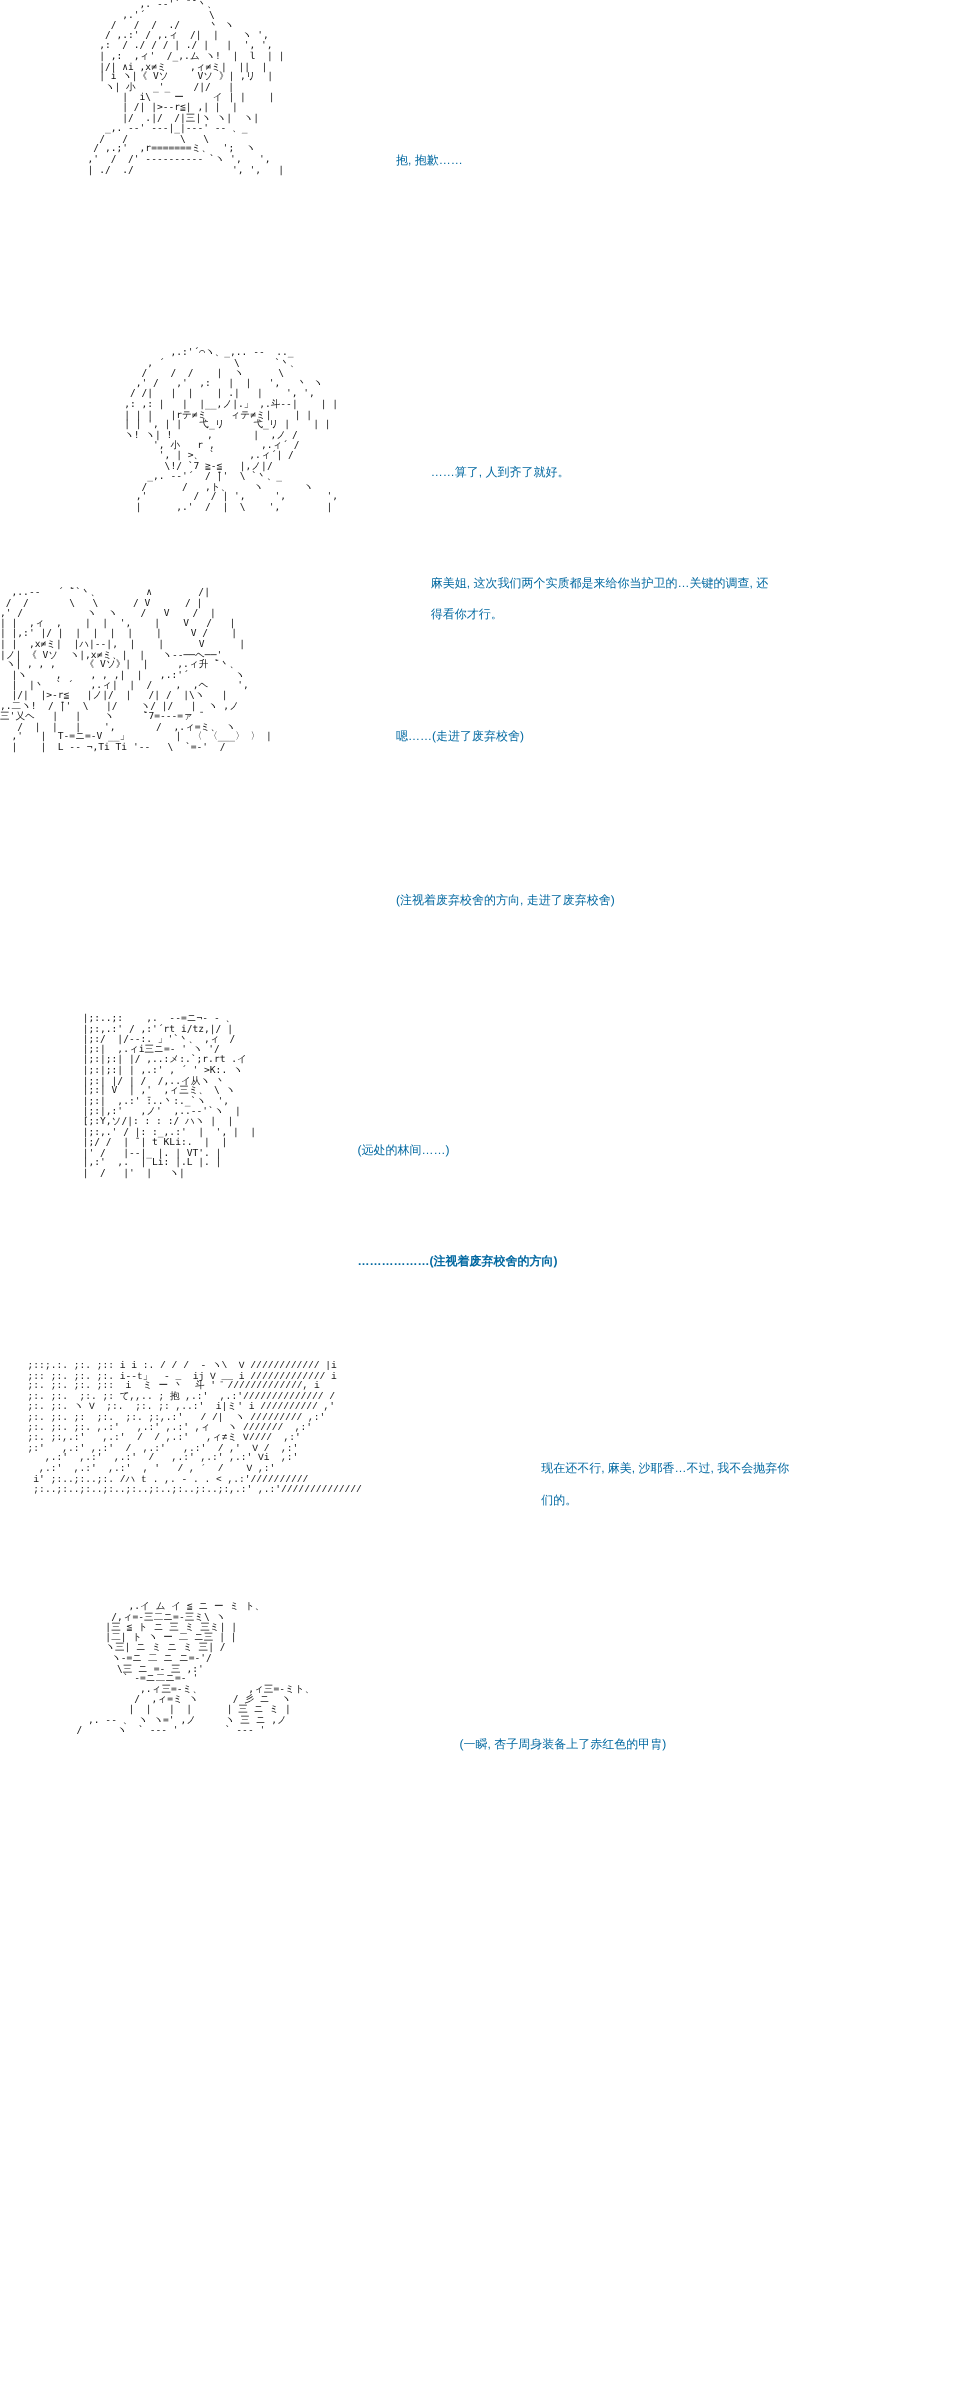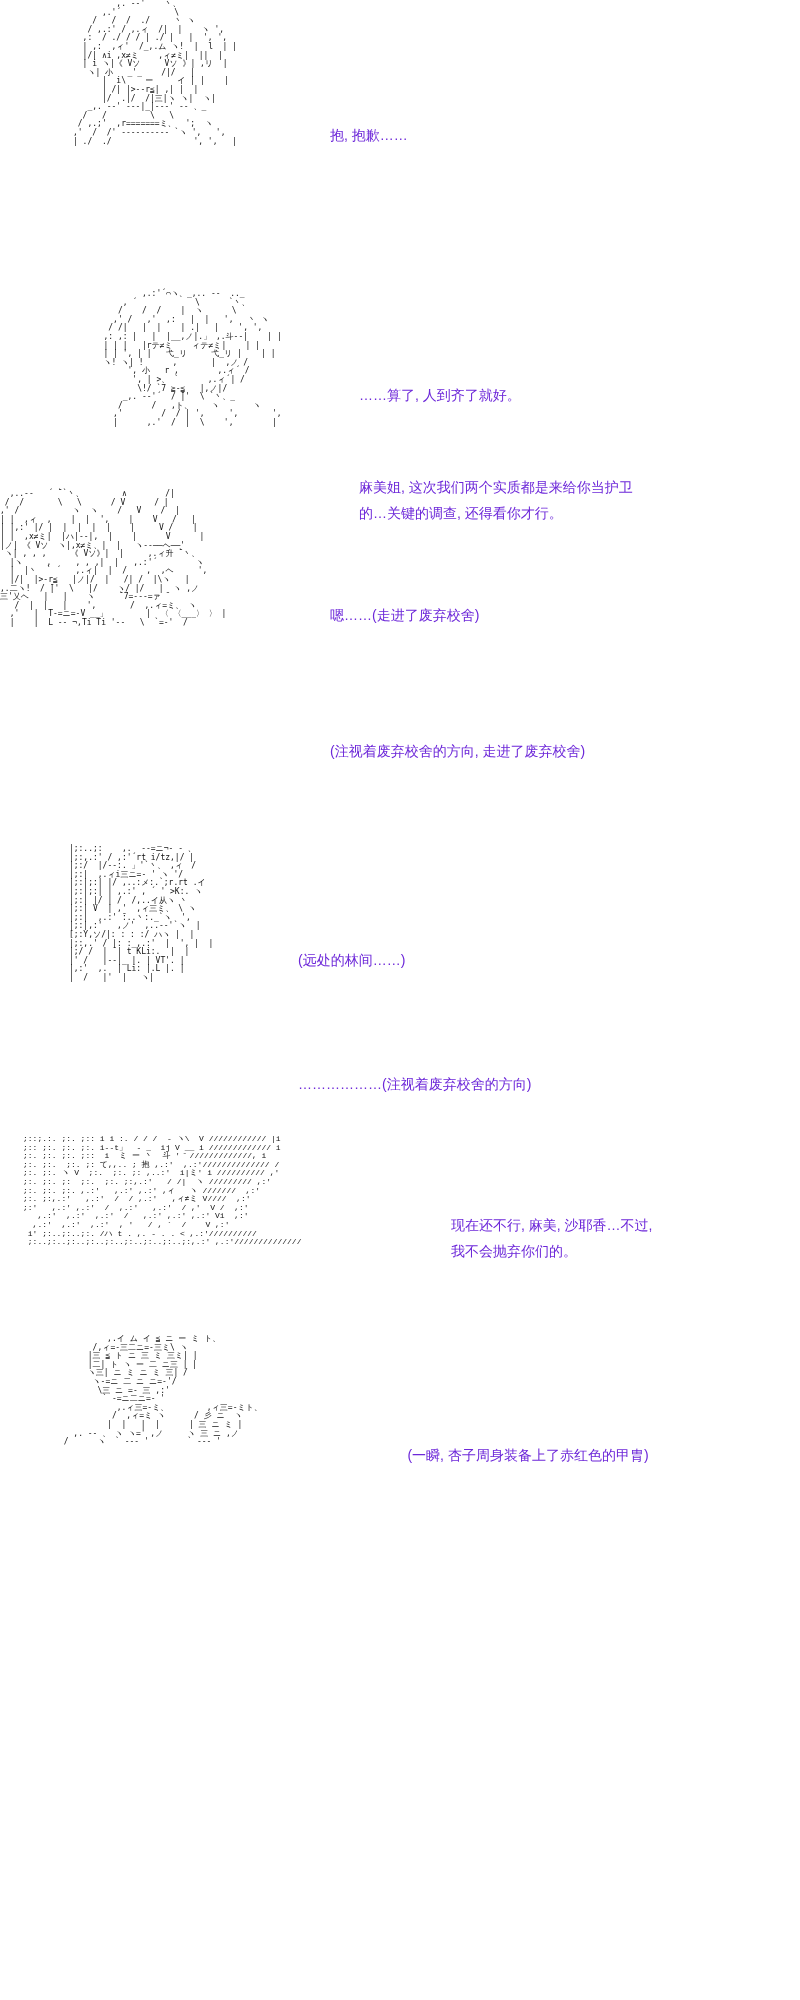--- a/index.html
+++ b/index.html
@@ -28,23 +28,23 @@
     font-family: "DejaVu Sans Mono", monospace;
     font-size: 8px;
     line-height: 8.6px;
     white-space: pre;
     color: #111111;
     letter-spacing: 0px;
   }
   .lines {
     position: absolute;
     font-family: "Liberation Sans", sans-serif;
-    font-size: 14px;
+    font-size: 10px;
     line-height: 26px;
-    color: #6d28d9;
+    color: #0369a1;
     white-space: pre-wrap;
   }
   .line {
     margin: 0 0 14px 0;
   }
   .line:last-child { margin-bottom: 0; }
 </style>
 </head>
 <body>
 
@@ -131,21 +131,21 @@
       |;:|  ,.:' ̄:..丶:._`ヽ  ',
       |;:|,:'   ,ノ'  ,..-‐'`ヽ  |
       [;:Y,ソ/|: : : :/ ハヽ |  |
       |;:,.' / |: :_,.:'  |  ', |  |
       |;/ /  | ̄ | t KLi:.  |  |
       |' /   |-‐|_ |. | VT'. |
       |,:'  ,.  | Li: |.L |. |
       |  /   |'  |   ヽ|</div>
     <div class="lines" style="left:298px; top:50px; width:330px;">
       <p class="line">(远处的林间……)</p>
-      <p class="line" style="margin-top:32px;">………………(注视着废弃校舍的方向)</p>
+      <p class="line" style="font-weight:bold;">………………(注视着废弃校舍的方向)</p>
     </div>
   </div>
 
   <div class="scene" style="height:200px;">
     <div class="art" style="left:23px; top:0px;font-family:Liberation Mono, monospace;">;::;.:. ;:. ;:: i i :. / / /  ‐ ヽ\  V //////////// |i
 ;:: ;:. ;:. ;:. i‐-t」  ‐ _  ij V __ i ///////////// i
 ;:. ;:. ;:. ;::  i  ミ ー 丶  斗 ' ̄ /////////////, i
 ;:. ;:.  ;:. ;: て,,.. ; 抱 ,.:'  ,.:'////////////// /
 ;:. ;:. ヽ V  ;:.  ;:. ;: ,..:'  i|ミ' i ////////// ,'
 ;:. ;:. ;:  ;:.  ;:. ;:,.:'   / /|  ヽ ///////// ,:'
@@ -168,18 +168,18 @@
             |二| ト ヽ ー 二 ニ三 | |
             ヽ三| ニ ミ ニ ミ 三| /
              ヽ‐=ニ 二 ニ ニ=‐'/
               \三 ニ =‐ 三 ,:'
                ` ‐=ニ二ニ=‐ '
                   ,.ィ三=‐ミ、        ,ィ三=‐ミト、
                  /  ,ィ=ミ ヽ      / 彡 ニ  ヽ
                 |  |   |  |      | 三 ニ ミ |
          ,. -‐ 、 ヽ ヽ=' ,ノ     ヽ 三 ニ ,ノ
        /      ヽ  ` ‐-‐ '        ` ‐-‐ '</div>
-    <div class="lines" style="left:383px; top:55px; width:290px;text-align:center;">
+    <div class="lines" style="left:383px; top:55px; width:290px;">
       <p class="line">(一瞬, 杏子周身装备上了赤红色的甲胄)</p>
     </div>
   </div>
 
 </div>
 
 </body></html>

